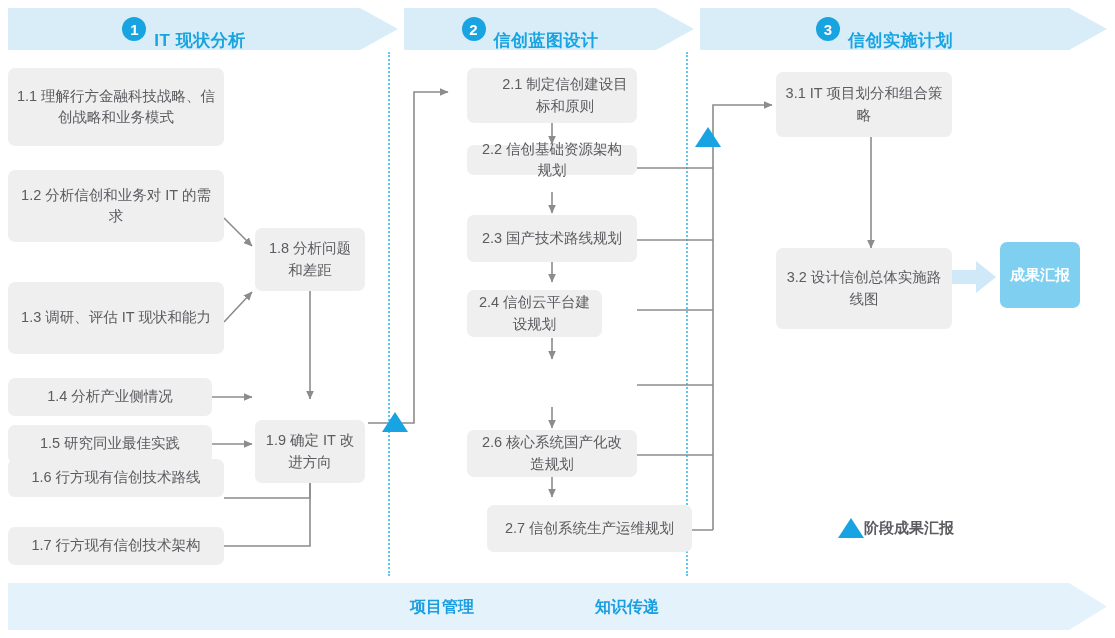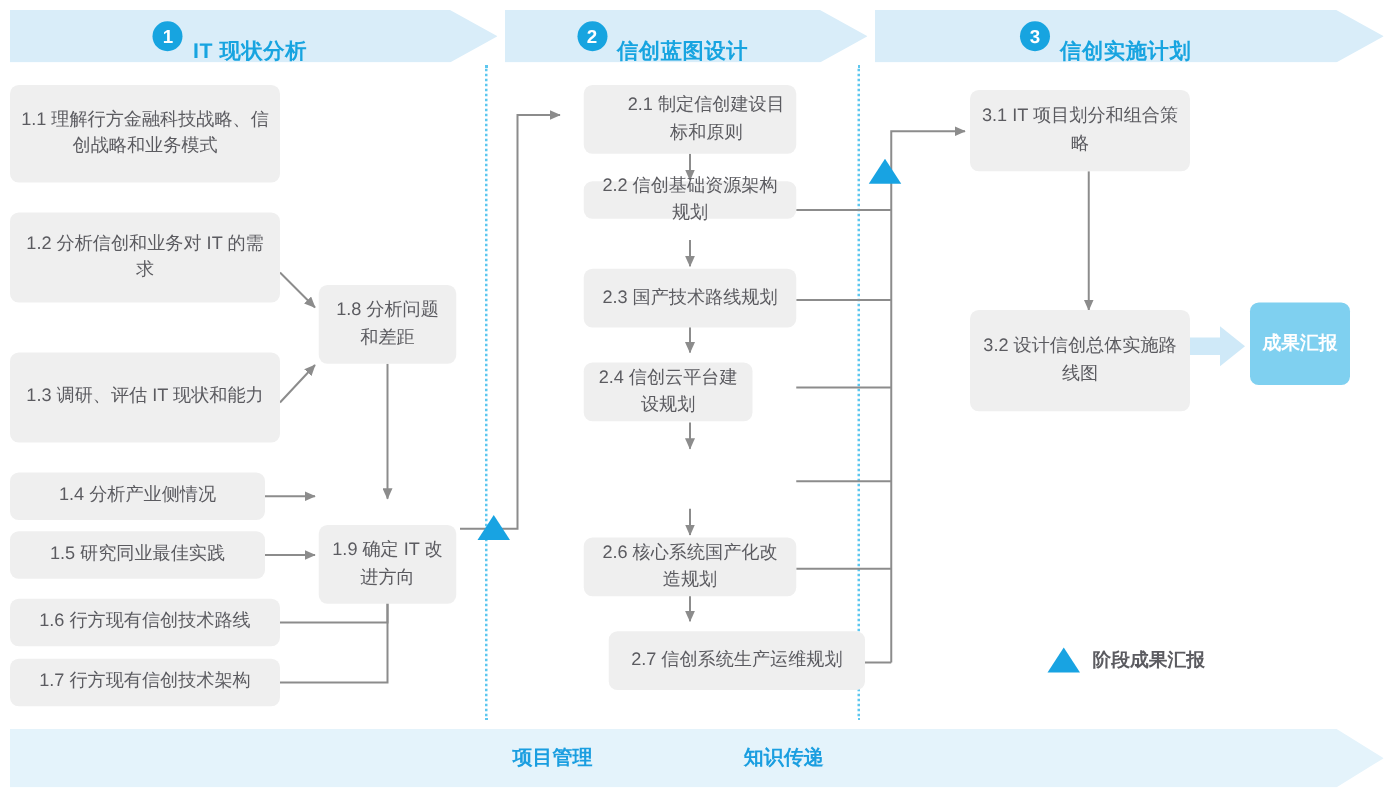--- a/index.html
+++ b/index.html
@@ -82,21 +82,20 @@
     display:flex;
     align-items:center;
     justify-content:center;
     text-align:center;
   }
   
   .legend{
     position:absolute;
     display:flex;
     align-items:center;
-    gap:10px;
   }
   .legend-label{
     color:#5b5b60;
     font-size:15px;
     font-weight:bold;
     white-space:nowrap;
   }
   .tri{
     width:0;height:0;
     border-left:13px solid transparent;
@@ -220,21 +219,21 @@
   </div>
   <div class="box" style="left:8px;top:282px;width:216px;height:72px;">
     <span>1.3 调研、评估 IT 现状和能力</span>
   </div>
   <div class="box" style="left:8px;top:378px;width:204px;height:38px;">
     <span>1.4 分析产业侧情况</span>
   </div>
   <div class="box" style="left:8px;top:425px;width:204px;height:38px;">
     <span>1.5 研究同业最佳实践</span>
   </div>
-  <div class="box" style="left:8px;top:479px;width:216px;height:38px;text-align:center;">
+  <div class="box" style="left:8px;top:459px;width:216px;height:38px;text-align:center;">
     <span>1.6 行方现有信创技术路线</span>
   </div>
   <div class="box" style="left:8px;top:527px;width:216px;height:38px;">
     <span>1.7 行方现有信创技术架构</span>
   </div>
   <div class="box" style="left:255px;top:228px;width:110px;height:63px;">
     <span>1.8 分析问题和差距</span>
   </div>
   <div class="box" style="left:255px;top:404px;width:110px;height:63px;margin-top:16px;">
     <span>1.9 确定 IT 改进方向</span>

